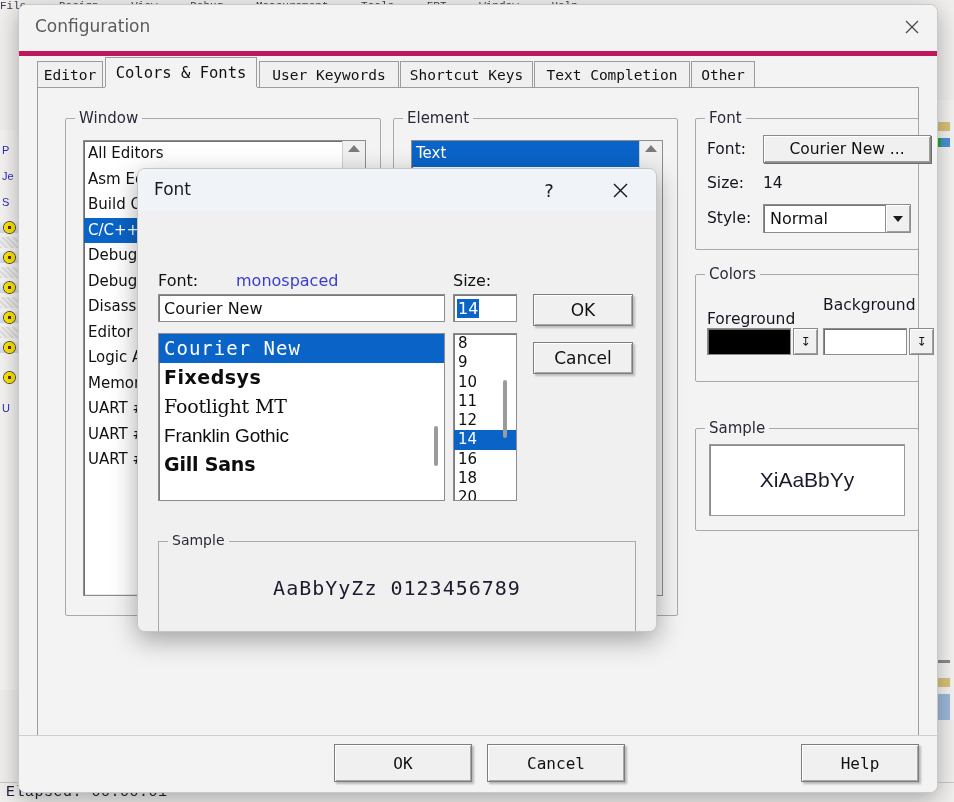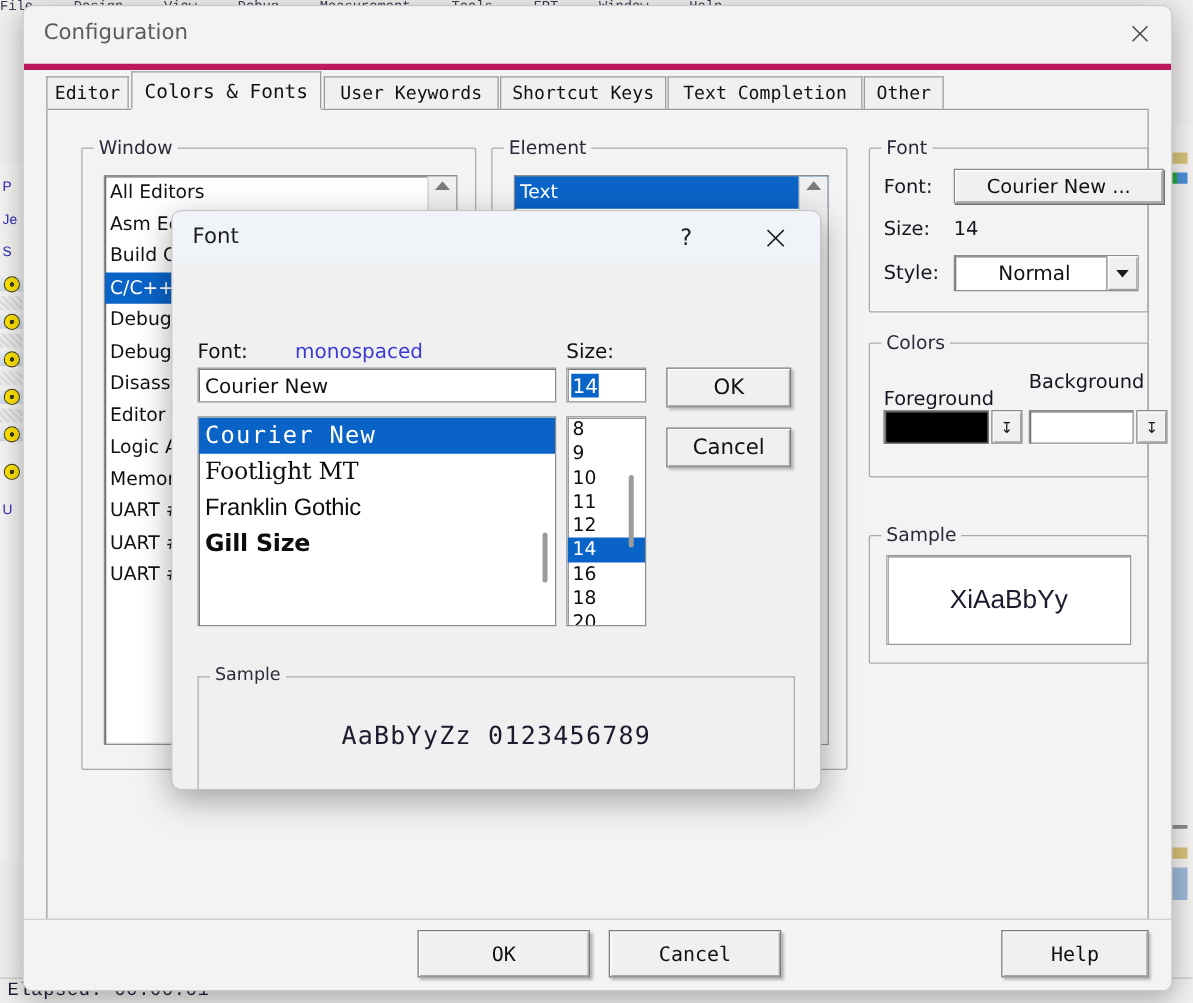--- a/index.html
+++ b/index.html
@@ -138,21 +138,21 @@
     border:1px solid #8a8a8a;
     box-shadow:inset 1px 1px 0 #ffffff, inset -1px -1px 0 #9d9d9d,
                1px 1px 0 #6f6f6f;
     display:flex;align-items:center;justify-content:center;
     font-family:"DejaVu Sans",sans-serif;font-size:15.5px;color:#111;cursor:default;
   }
   .combo{
     position:absolute;box-sizing:border-box;background:#fff;
     border:1px solid #8d8d8d;
     box-shadow:inset 1px 1px 0 #787878;
-    display:flex;align-items:center;text-align:center;
+    display:flex;align-items:center;
   }
   .combo .cv{
     flex:1;padding-left:6px;font-family:"DejaVu Sans",sans-serif;font-size:16px;color:#111;
   }
   .combo .cbtn{
     width:25px;height:100%;box-sizing:border-box;background:#f0f0f0;
     border-left:1px solid #8d8d8d;
     box-shadow:inset 1px 1px 0 #fff, inset -1px -1px 0 #a0a0a0;
     display:flex;align-items:center;justify-content:center;
   }
@@ -458,23 +458,24 @@
     <span class="fd-blue" style="left:98px;top:60px;">monospaced</span>
     <div class="fd-input" style="left:20px;top:83px;width:287px;height:28px;" title="Font name">Courier New</div>
 
     <span class="fd-label" style="left:315px;top:60px;">Size:</span>
     <div class="fd-input sizefield" style="left:315px;top:83px;width:64px;height:28px;">
       <span class="selnum">14</span>
     </div>
 
     <div class="fontlist" style="left:20px;top:122px;width:287px;height:168px;">
       <div class="fontrow sel"><span class="f-courier">Courier New</span></div>
+      <div class="fontrow"><span class="f-fixedsys">Fixedsys</span></div>
       <div class="fontrow"><span class="f-footlight">Footlight MT</span></div>
       <div class="fontrow"><span class="f-franklin">Franklin Gothic</span></div>
-      <div class="fontrow"><span class="f-gill">Gill Size</span></div>
+      <div class="fontrow"><span class="f-gill">Gill Sans</span></div>
 
       <div class="thinthumb" style="right:6px;top:92px;height:40px;"></div>
     </div>
 
     <div class="sizelist" style="left:315px;top:122px;width:64px;height:168px;">
       <div class="sizerow">8</div>
       <div class="sizerow">9</div>
       <div class="sizerow">10</div>
       <div class="sizerow">11</div>
       <div class="sizerow">12</div>

